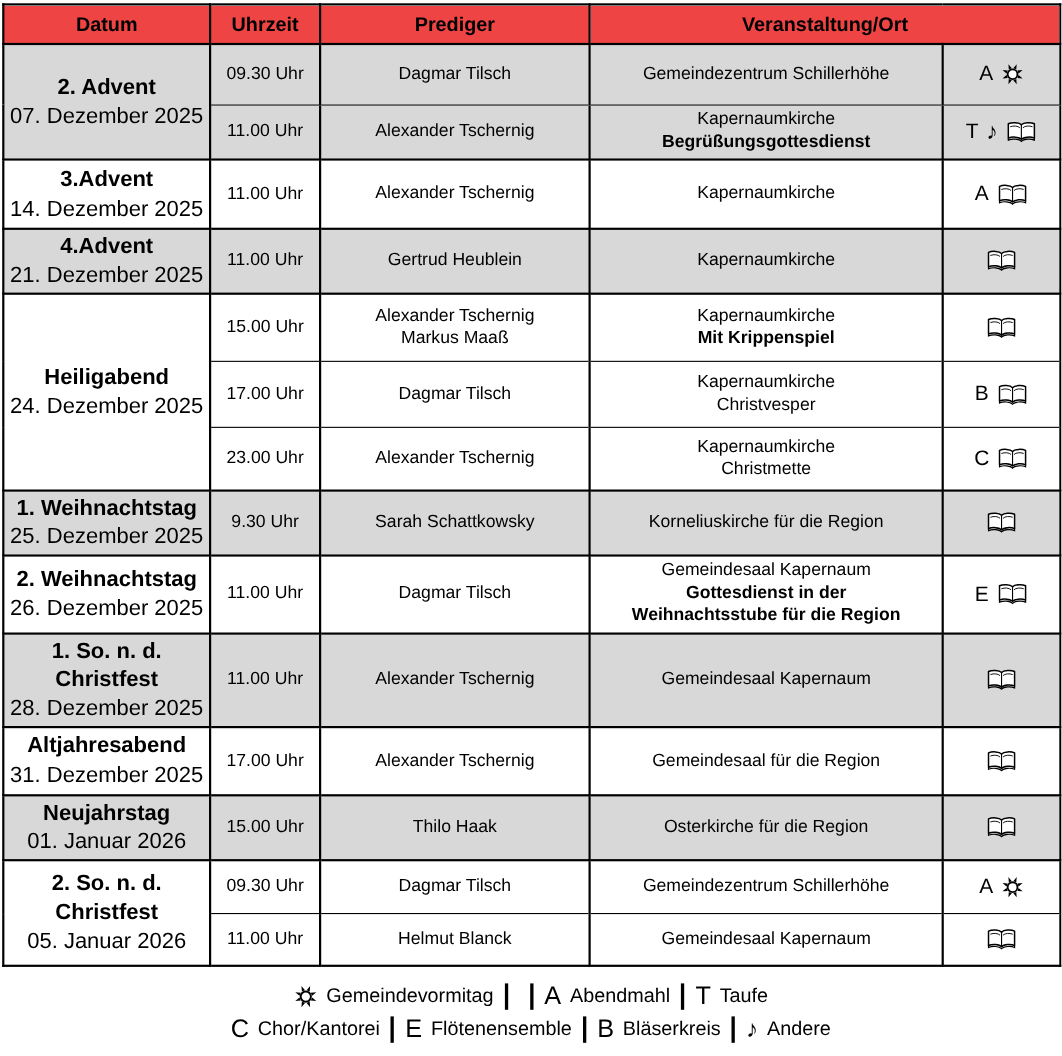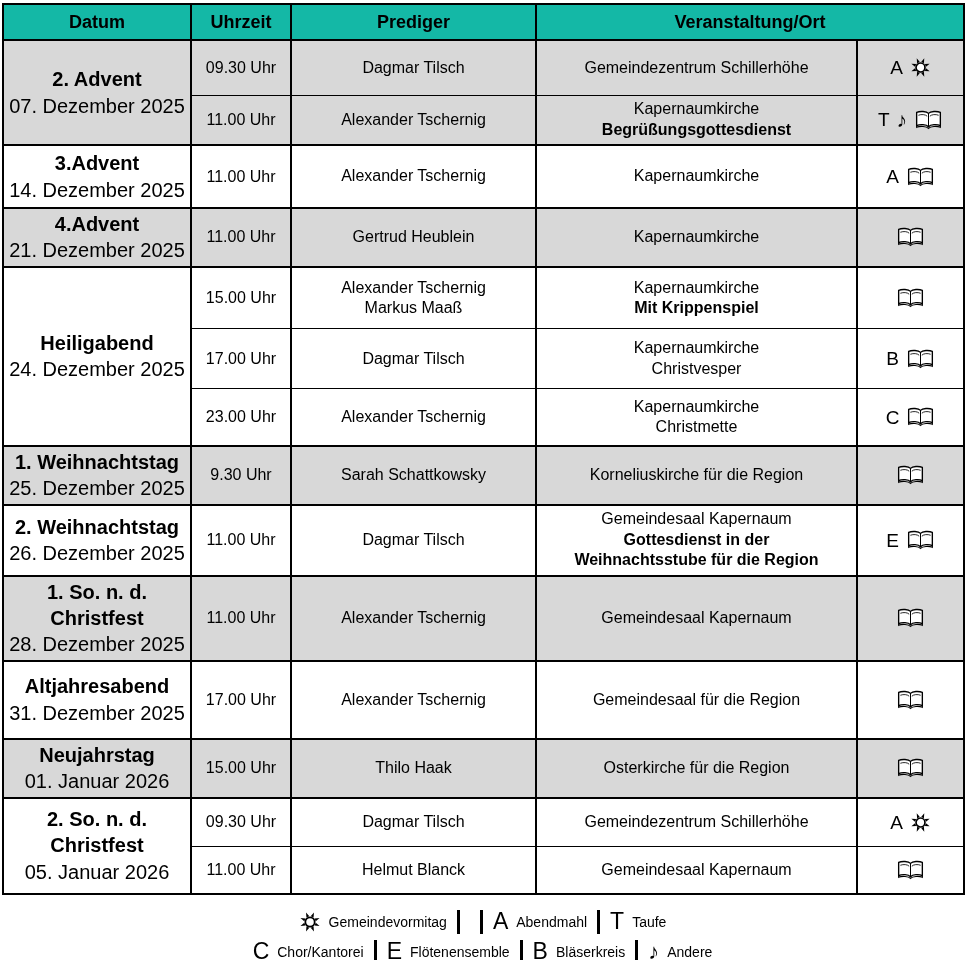--- a/index.html
+++ b/index.html
@@ -18,21 +18,21 @@
     table-layout: fixed;
   }
   th, td {
     border: 2px solid #000;
     text-align: center;
     vertical-align: middle;
     padding: 2px 3px;
     overflow: hidden;
   }
   thead tr { height: 36px; }
-  th { font-size: 18px; font-weight: bold; background: #14b8a6; }
+  th { font-size: 18px; font-weight: bold; background: #ef4444; }
   td { font-size: 16px; line-height: 1.25; }
   .shaded { background: #d8d8d8; }
   .date-title { font-weight: bold; font-size: 20px; line-height: 1.32; }
   .date-sub   { font-size: 20px; line-height: 1.32; }
   .line { line-height: 1.28; }
   .loc-bold { font-weight: bold; }
   .thin-top    { border-top-width: 1px; }
   .thin-bottom { border-bottom-width: 1px; }
 
   .symwrap { display: flex; align-items: center; justify-content: center; gap: 7px; }
@@ -41,21 +41,21 @@
   .sym-icon svg { display: block; }
 
   .legend {
     height: 84px;
     display: flex; flex-direction: column;
     align-items: center; justify-content: center;
     gap: 6px;
   }
   .legend-row { display: flex; align-items: center; }
   .legend-item { display: flex; align-items: center; gap: 8px; }
-  .legend-label { font-size: 14px; white-space: nowrap; }
+  .legend-label { font-size: 18px; white-space: nowrap; }
   .legend-sep { width: 3px; height: 24px; background: #000; margin: 0 10px; }
   .legend .sym-letter { font-size: 23px; }
   .legend .sym-note   { font-size: 22px; }
 </style>
 </head>
 <body>
 
 <div class="page">
   <table class="schedule">
     <colgroup>
@@ -317,21 +317,21 @@
                 <svg width="29" height="22" viewBox="0 0 34 26">
                   <path d="M17 5.2 C14.6 2.6 6.8 2.3 3 4.1 L3 19.6 C6.8 17.8 14.6 18.1 17 20.9 C19.4 18.1 27.2 17.8 31 19.6 L31 4.1 C27.2 2.3 19.4 2.6 17 5.2 Z" fill="#fff" stroke="#000" stroke-width="1.6" stroke-linejoin="round"></path>
                   <path d="M17 5.2 L17 20.9" stroke="#000" stroke-width="1.2" fill="none"></path>
                   <path d="M5 7.4 C8.6 6 13.4 6.4 15.4 8.5 M18.6 8.5 C20.6 6.4 25.4 6 29 7.4" stroke="#000" stroke-width="1" fill="none"></path>
                   <path d="M3 19.6 L3 21.7 C6.8 19.9 14.6 20.2 17 23 C19.4 20.2 27.2 19.9 31 21.7 L31 19.6" stroke="#000" stroke-width="1.3" fill="none"></path>
                 </svg>
               </span>
             </div>
           </td>
         </tr>
-        <tr style="height: 78px;">
+        <tr style="height: 62px;">
           <td class="date-cell" rowspan="1">
             <div class="date-title">Altjahresabend</div>
             <div class="date-sub">31. Dezember 2025</div>
           </td>
           <td class="time-cell">17.00 Uhr</td>
           <td class="preacher-cell">
             <div class="line">Alexander Tschernig</div>
           </td>
           <td class="location-cell">
             <div class="line">Gemeindesaal für die Region</div>

